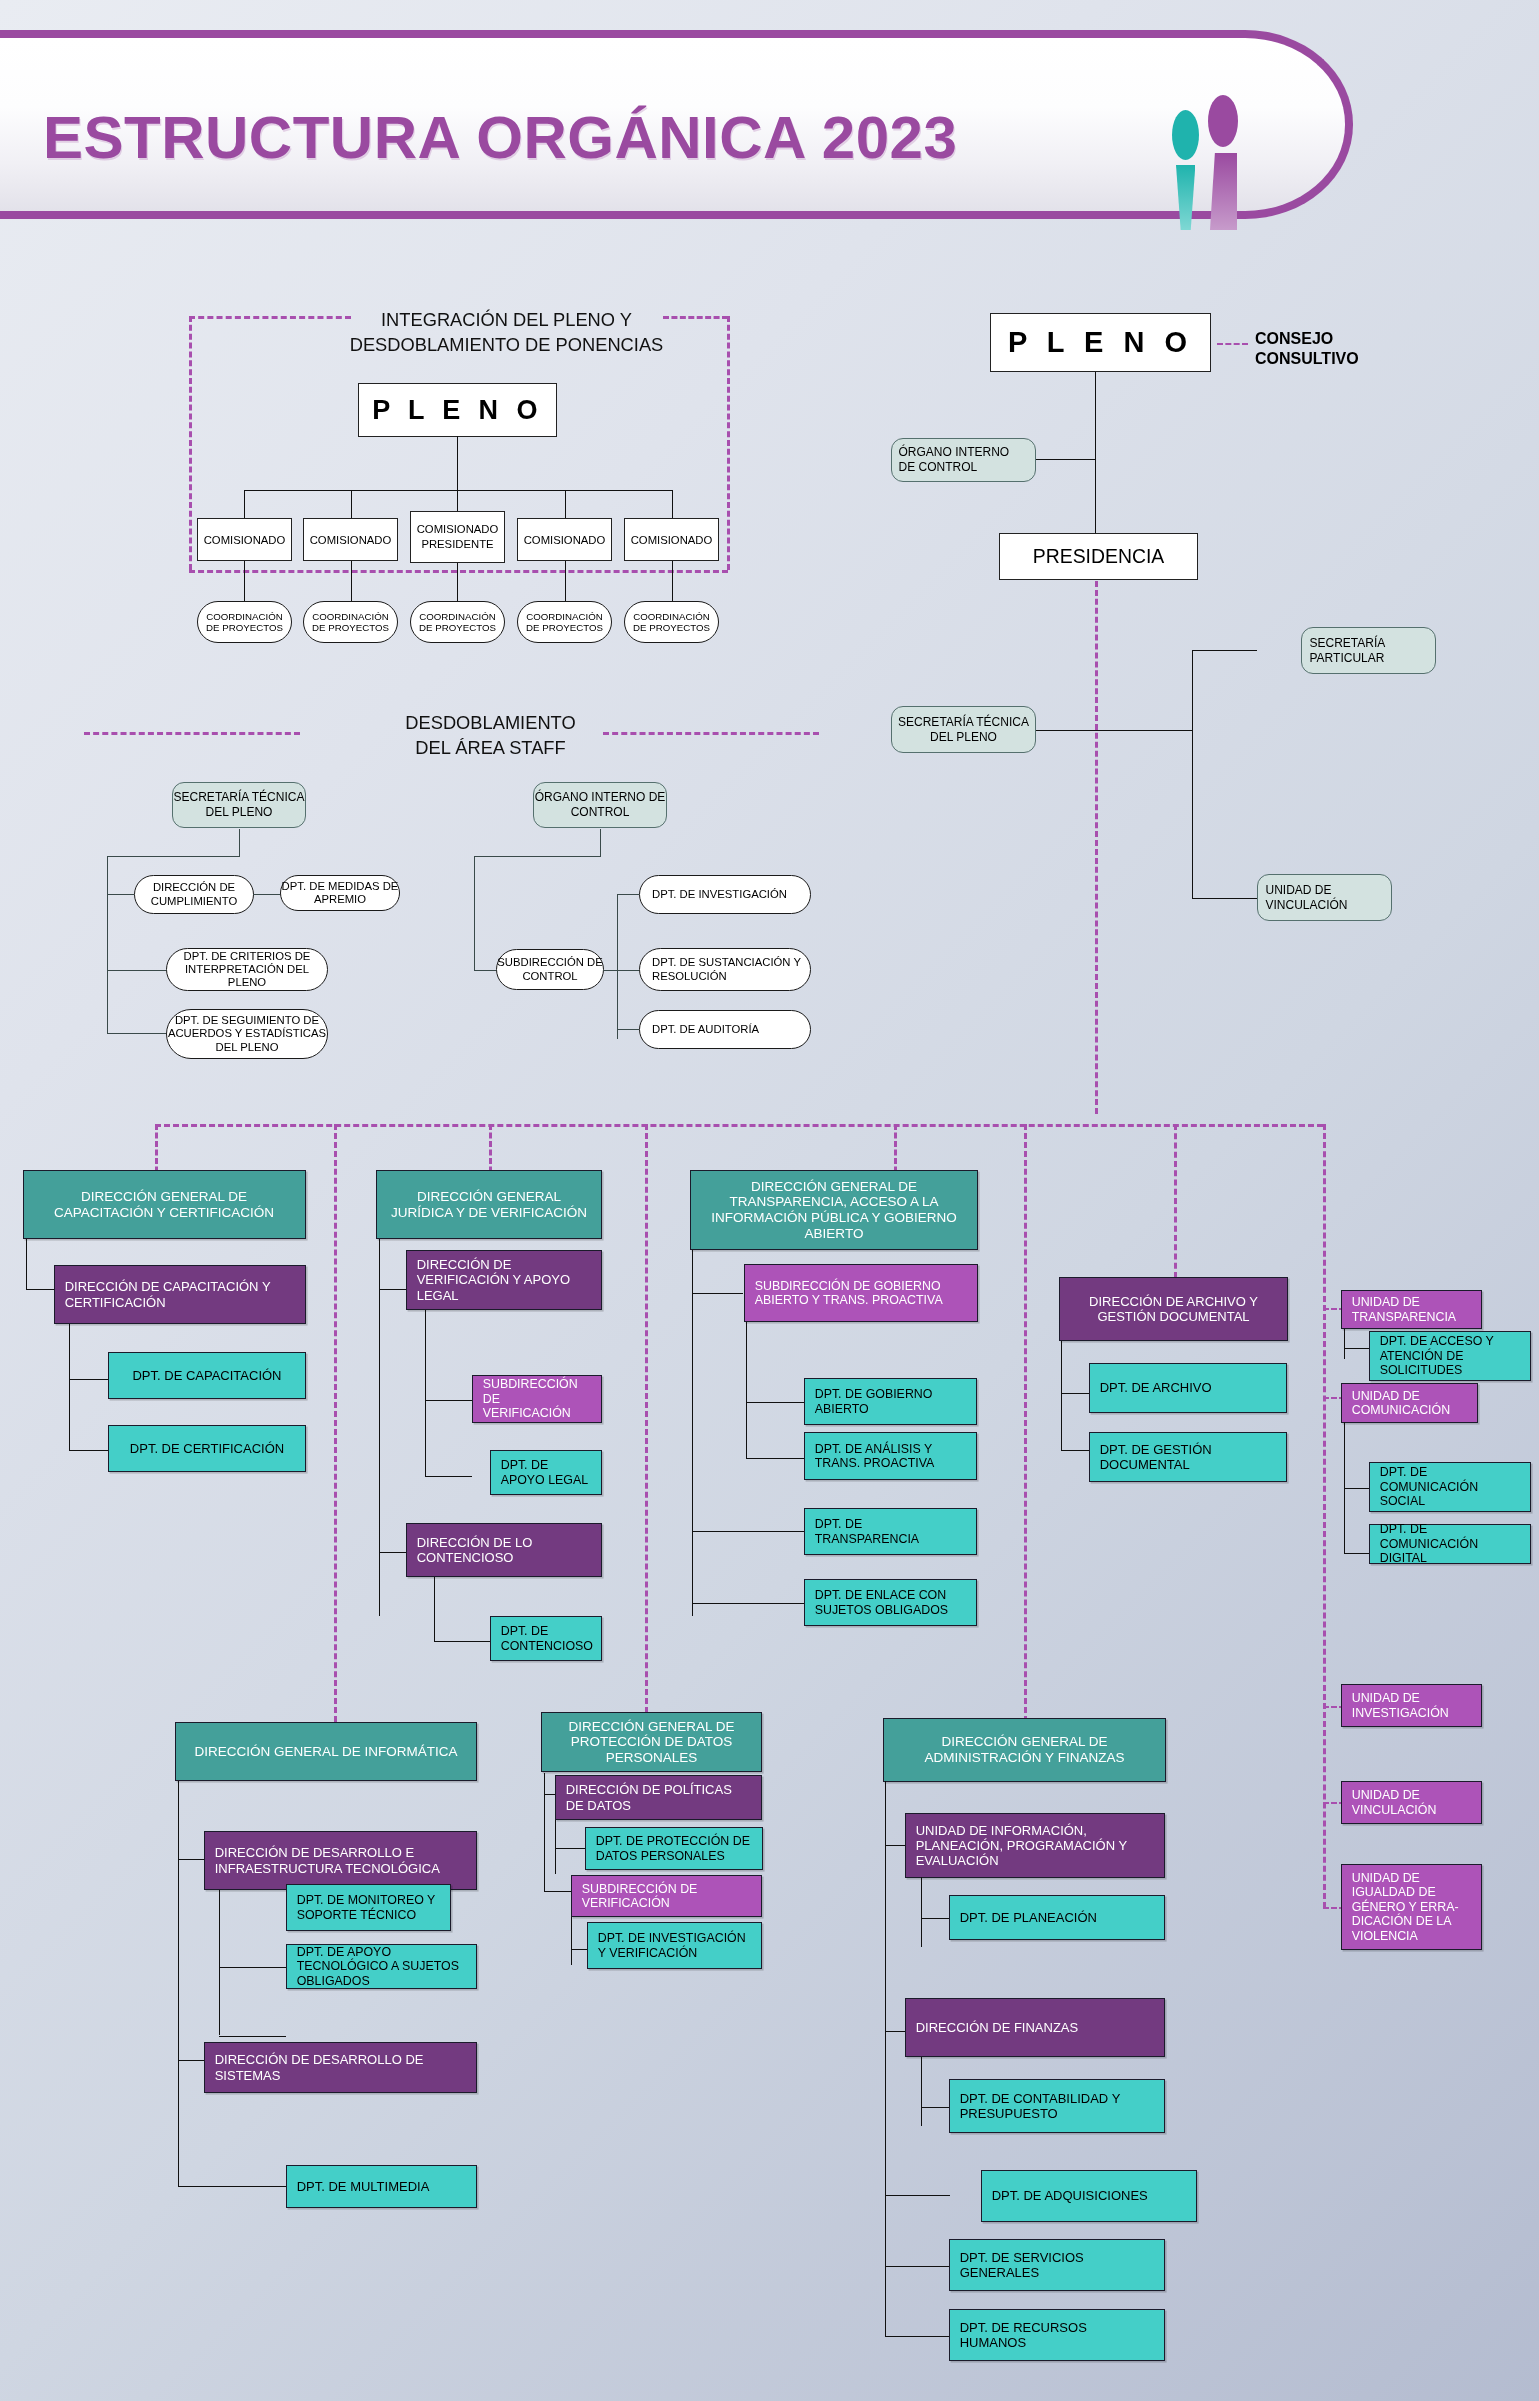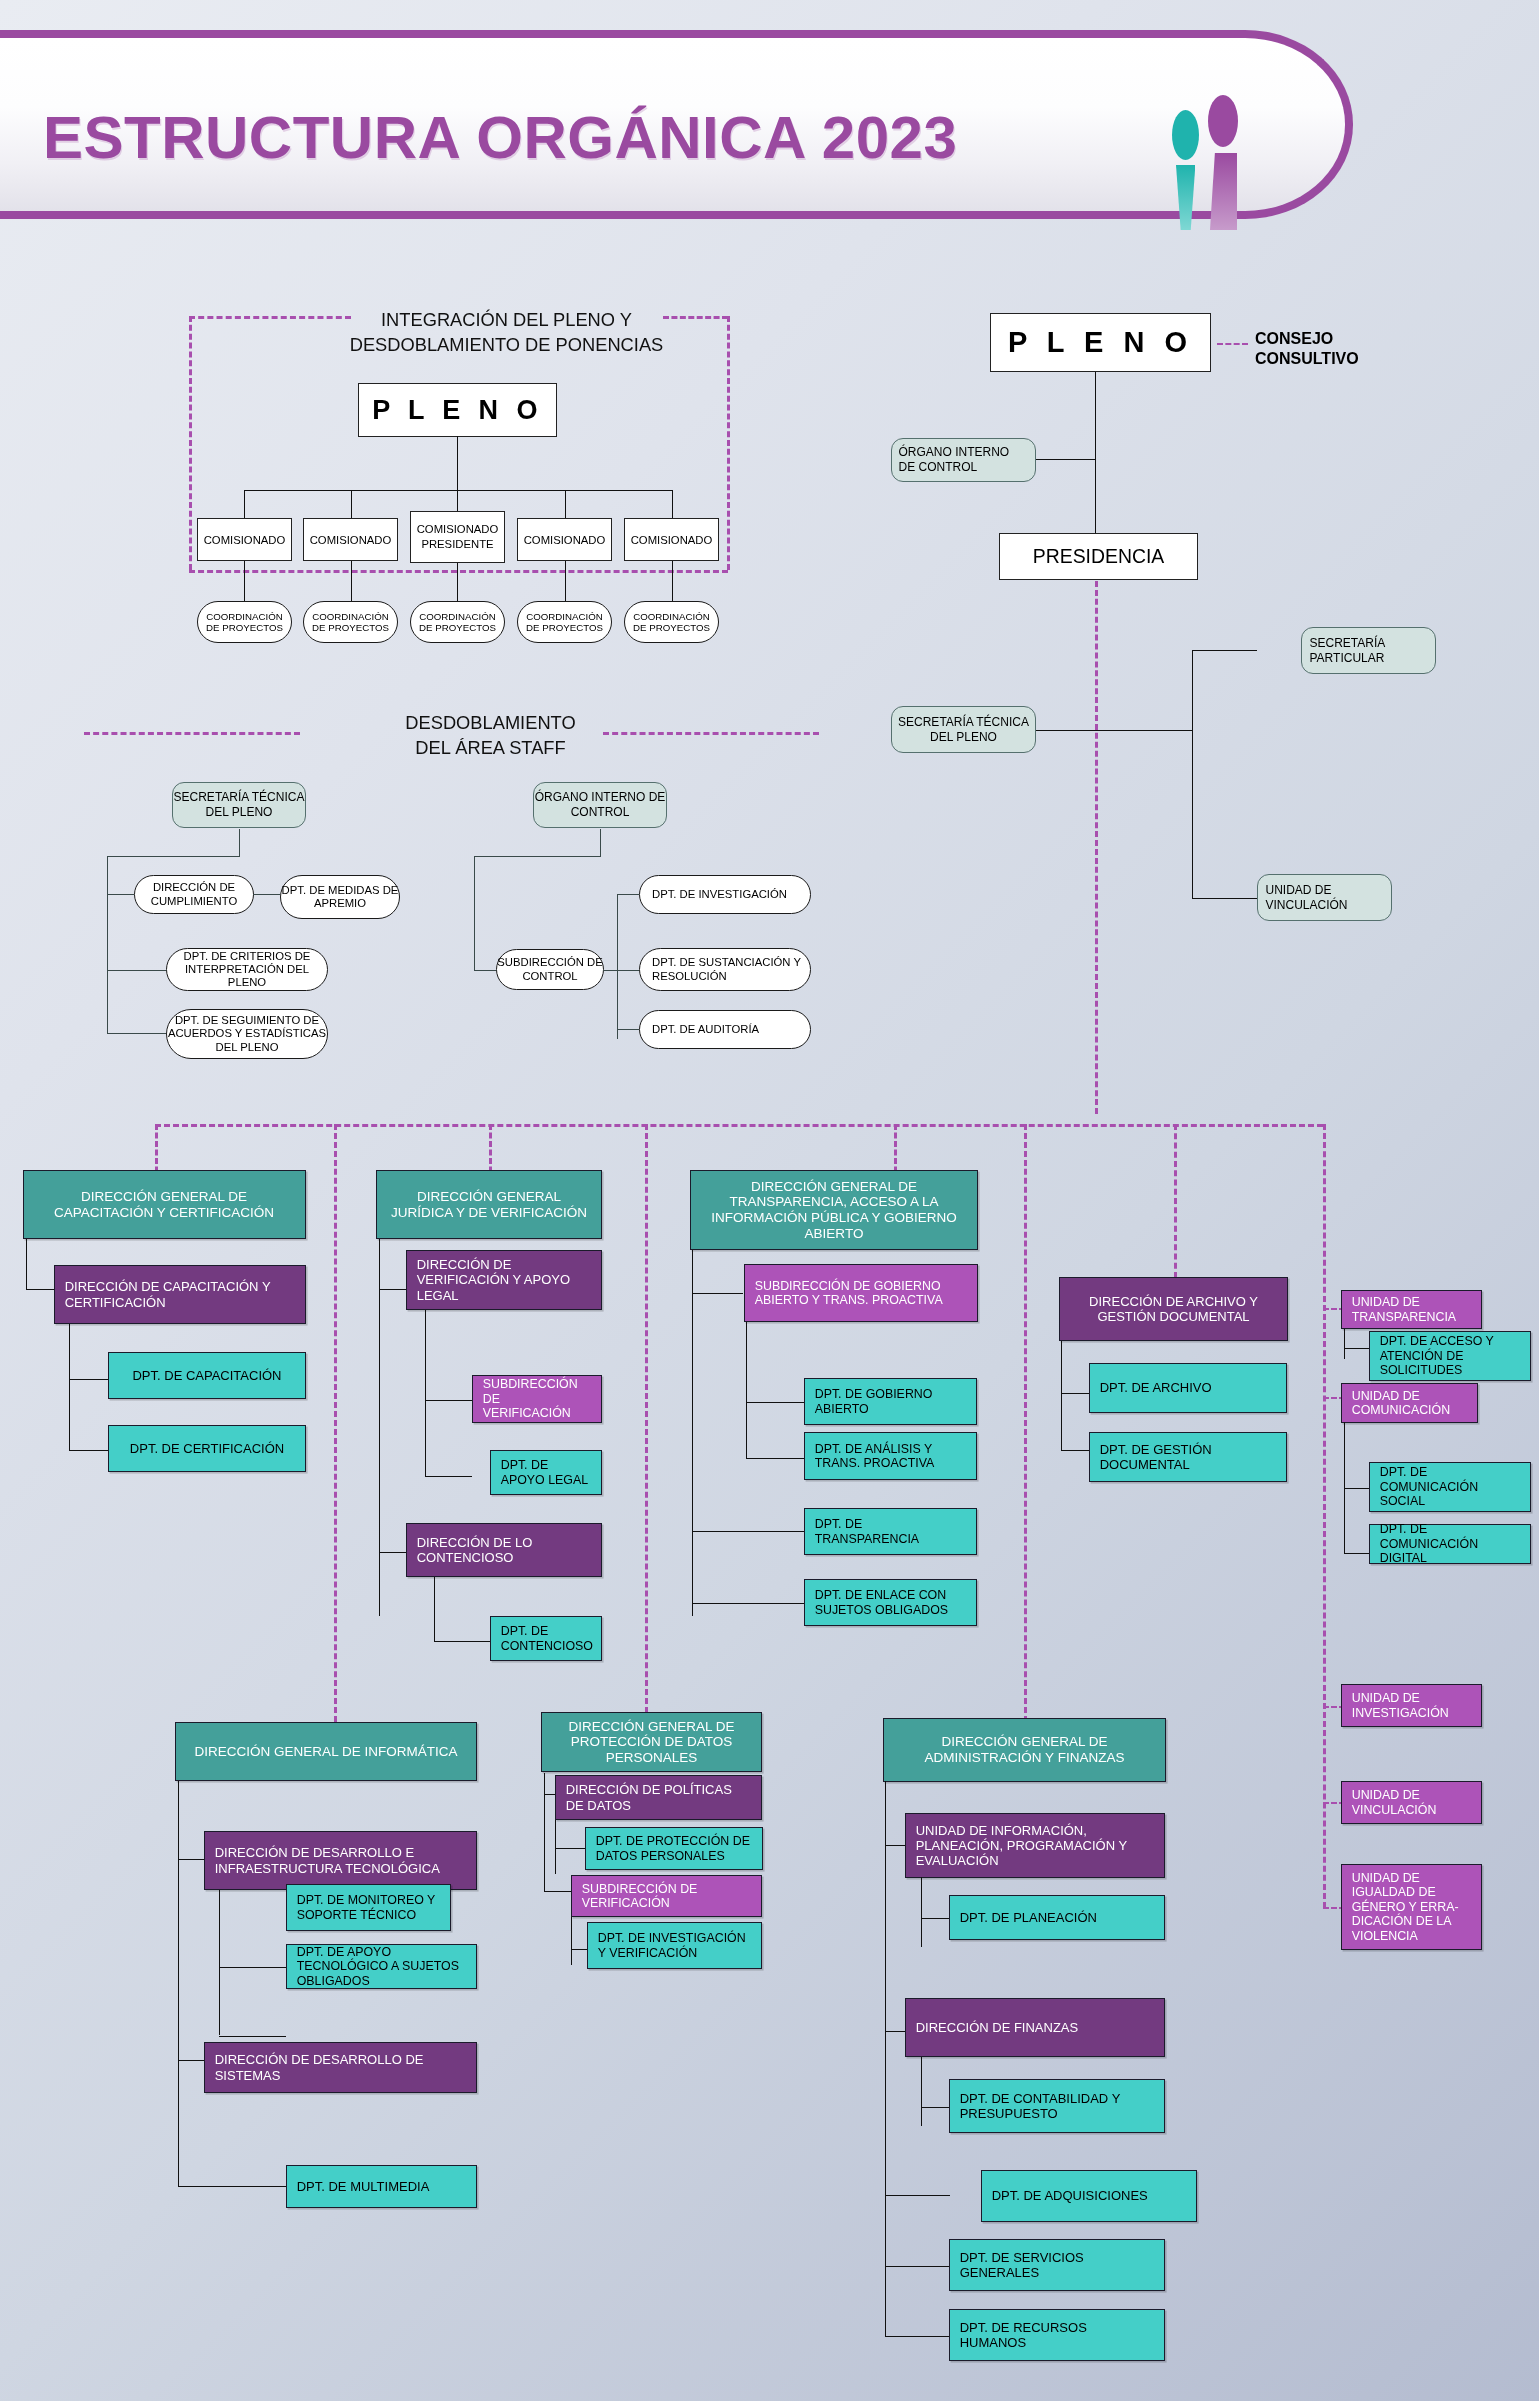--- a/index.html
+++ b/index.html
@@ -190,21 +190,21 @@
   <div class="ln h" style="left:107px;top:856px;width:133px;"></div>
   <div class="ln v" style="left:107px;top:856px;height:178px;"></div>
   <div class="ln h" style="left:107px;top:894px;width:27px;"></div>
   <div class="ln h" style="left:107px;top:970px;width:59px;"></div>
   <div class="ln h" style="left:107px;top:1033px;width:59px;"></div>
 
   <div class="orbox" style="left:134px;top:875px;width:120px;height:39px;font-size:11.3px;border-width:1.1px;">
     <span>DIRECCIÓN DE CUMPLIMIENTO</span>
     </div>
   <div class="ln h" style="left:253px;top:894px;width:27px;"></div>
-  <div class="orbox" style="left:280px;top:875px;width:120px;height:44px;font-size:11.3px;border-width:1.1px;">
+  <div class="orbox" style="left:280px;top:875px;width:120px;height:36px;font-size:11.3px;border-width:1.1px;">
     <span>DPT. DE MEDIDAS DE APREMIO</span>
     </div>
 
   <div class="orbox" style="left:166px;top:948px;width:162px;height:43px;font-size:11.3px;border-width:1.1px;">
     <span>DPT. DE CRITERIOS DE INTERPRETACIÓN DEL PLENO</span>
     </div>
   <div class="orbox" style="left:166px;top:1009px;width:162px;height:50px;font-size:11.3px;border-width:1.1px;">
     <span>DPT. DE SEGUIMIENTO DE ACUERDOS Y ESTADÍSTICAS DEL PLENO</span>
     </div>
 

